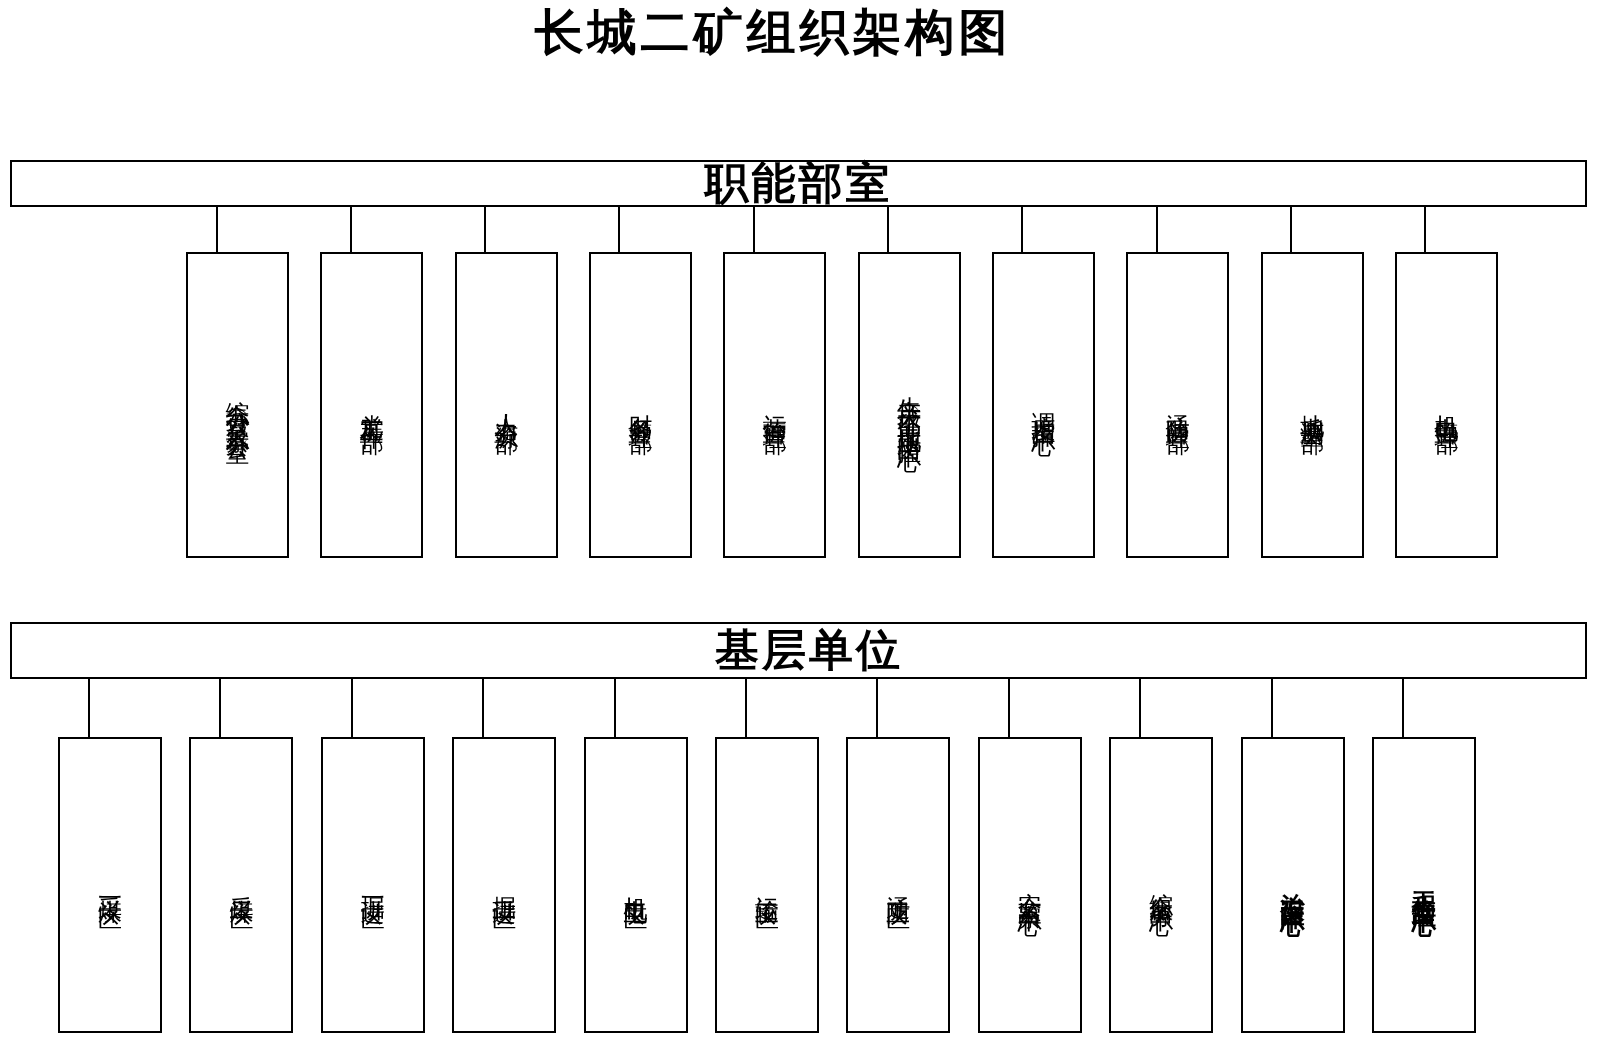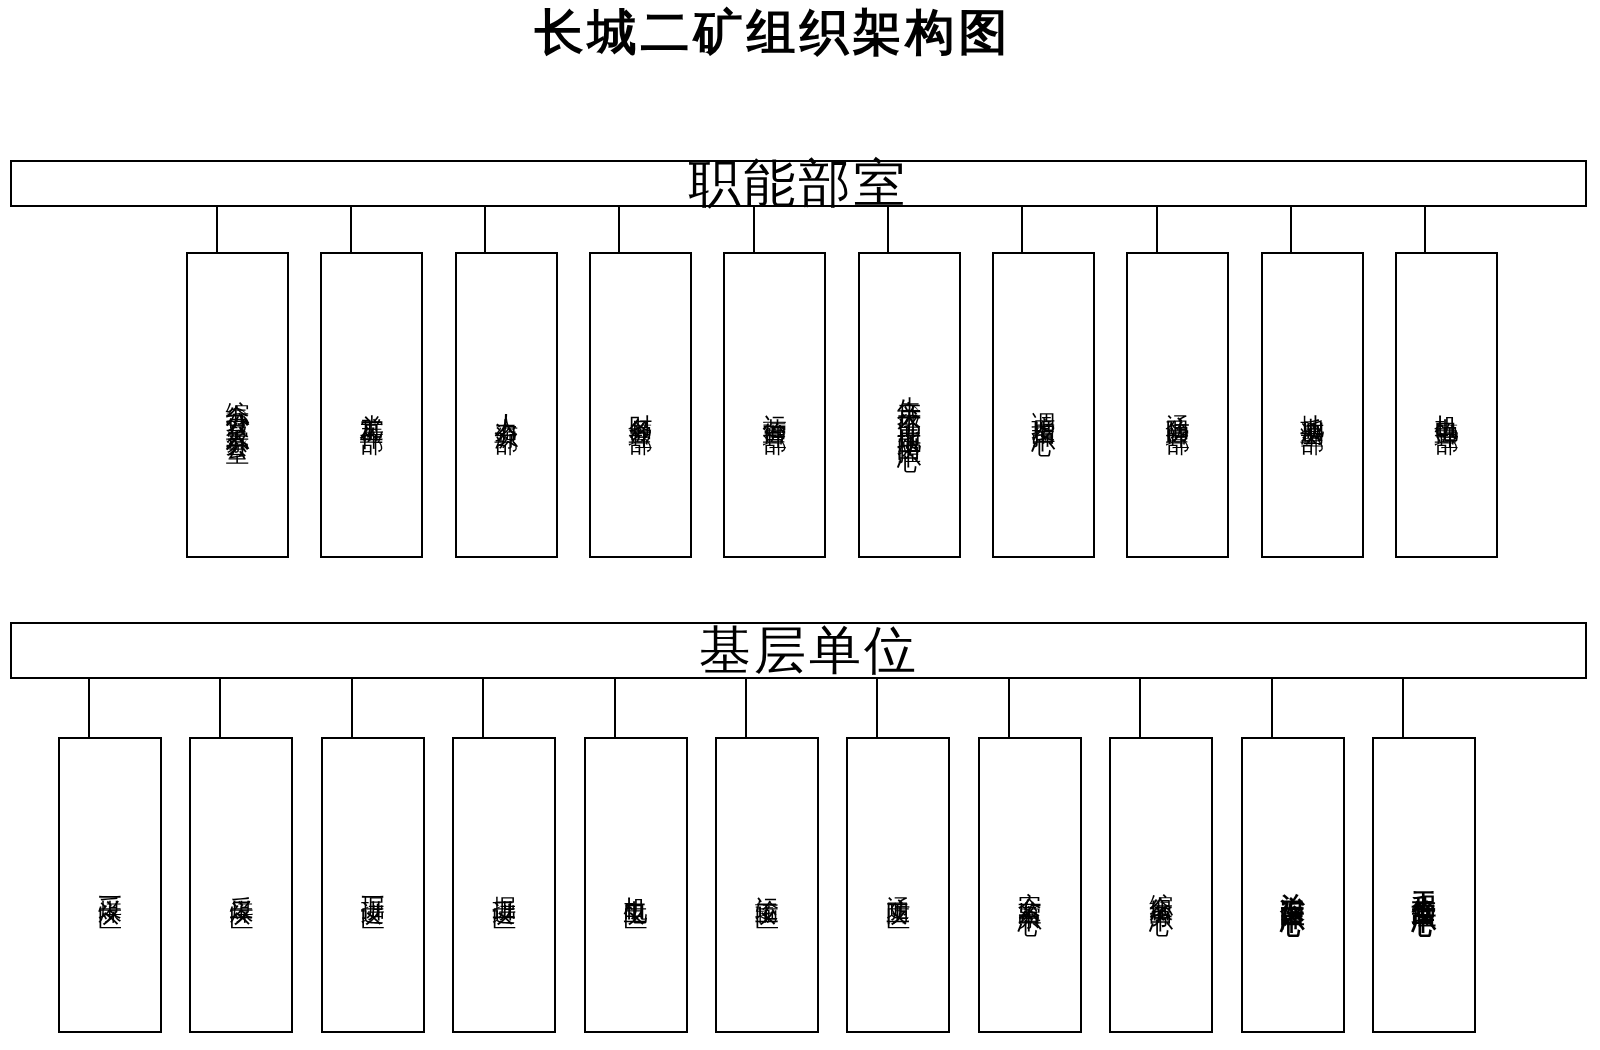--- a/index.html
+++ b/index.html
@@ -39,22 +39,22 @@
     box-sizing: border-box;
     border: 2px solid #000000;
     background: #ffffff;
     display: flex;
     align-items: center;
     justify-content: center;
   }
   .band-functional { top: 160px; height: 47px; }
   .band-grassroots { top: 622px; height: 57px; padding-left: 21px; }
   .band-label {
-    font-weight: normal;
-    font-size: 52px;
+    font-weight: bold;
+    font-size: 44px;
     line-height: 1;
     letter-spacing: 3px;
   }
 
   
   .row {
     position: absolute;
     display: flex;
     justify-content: space-between;
   }

